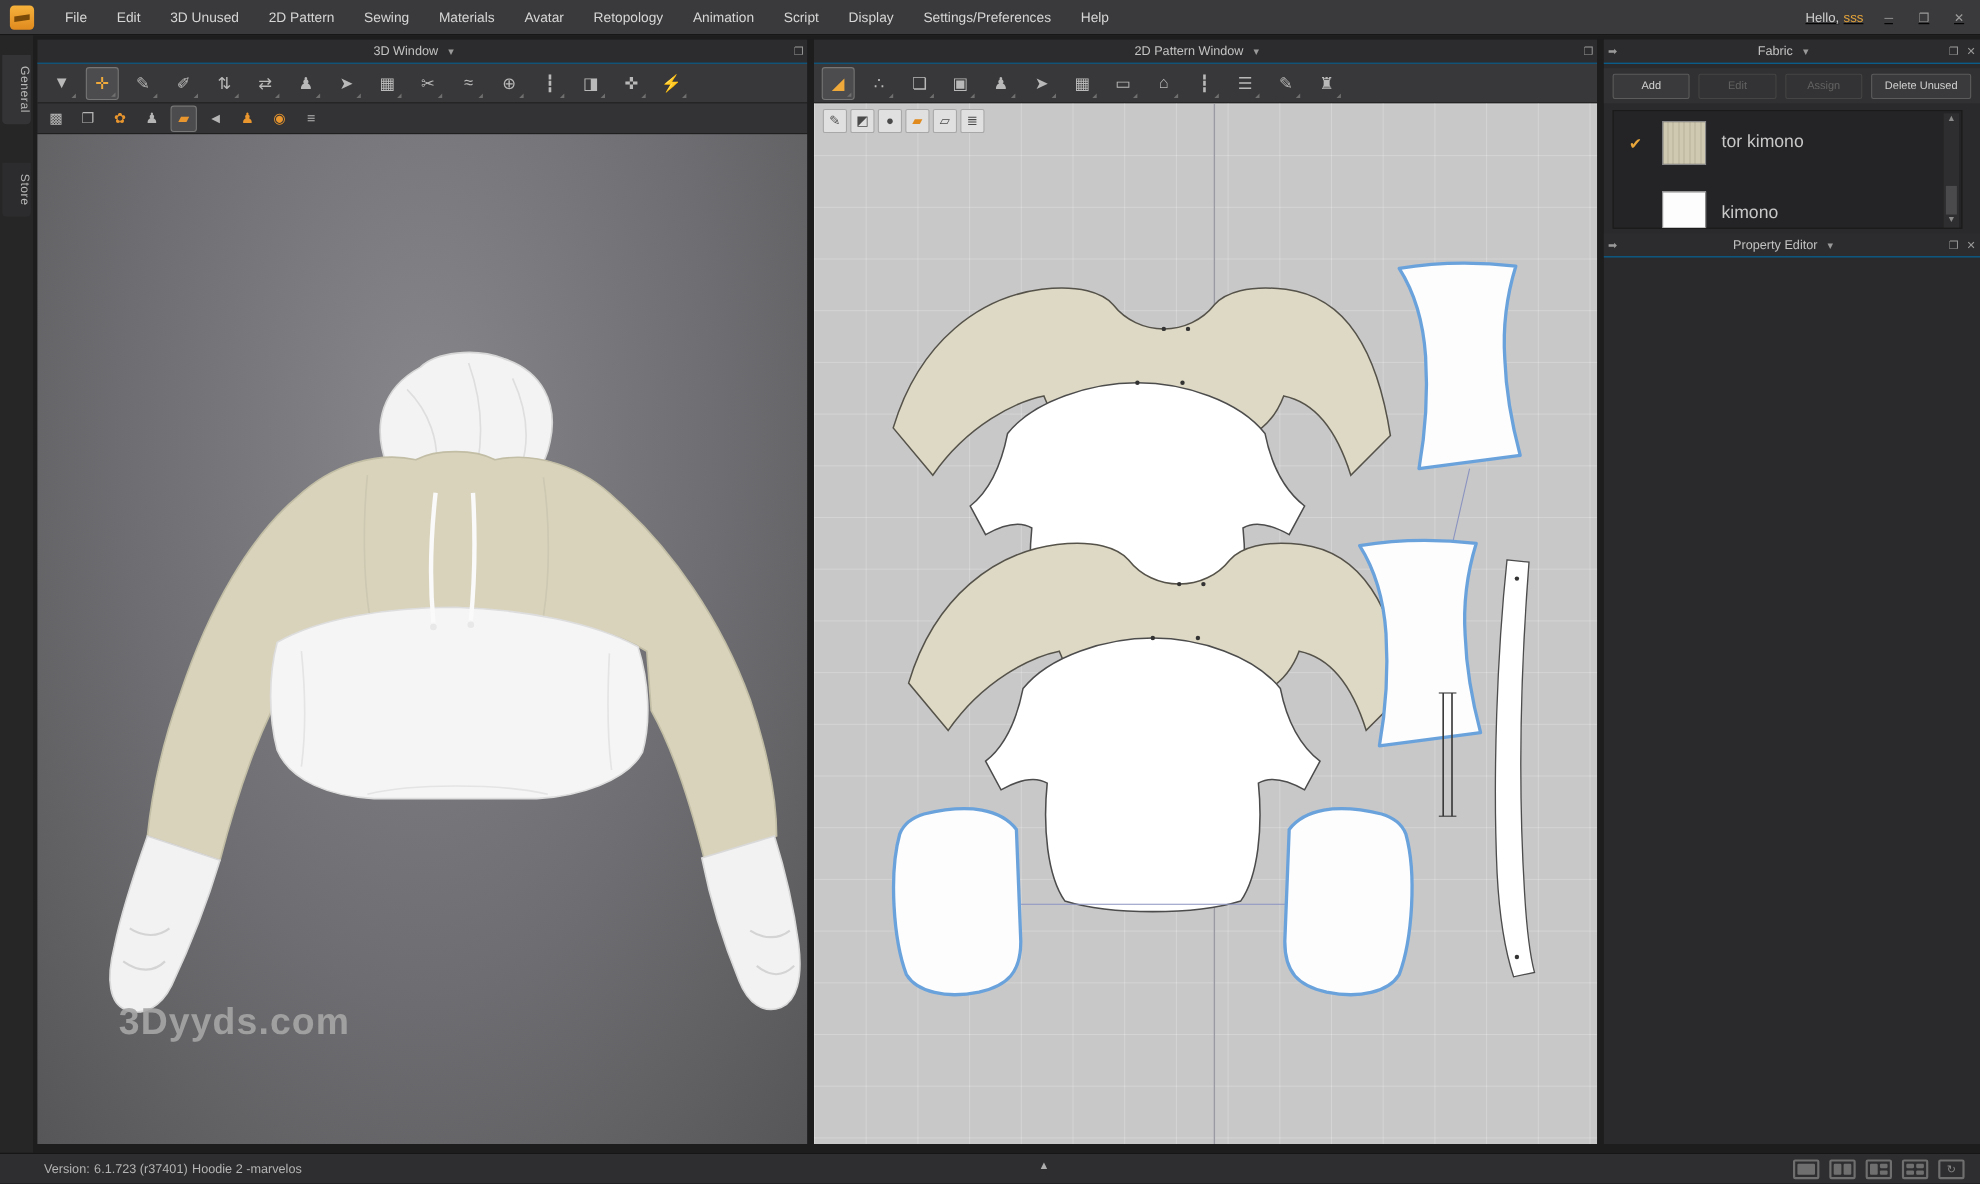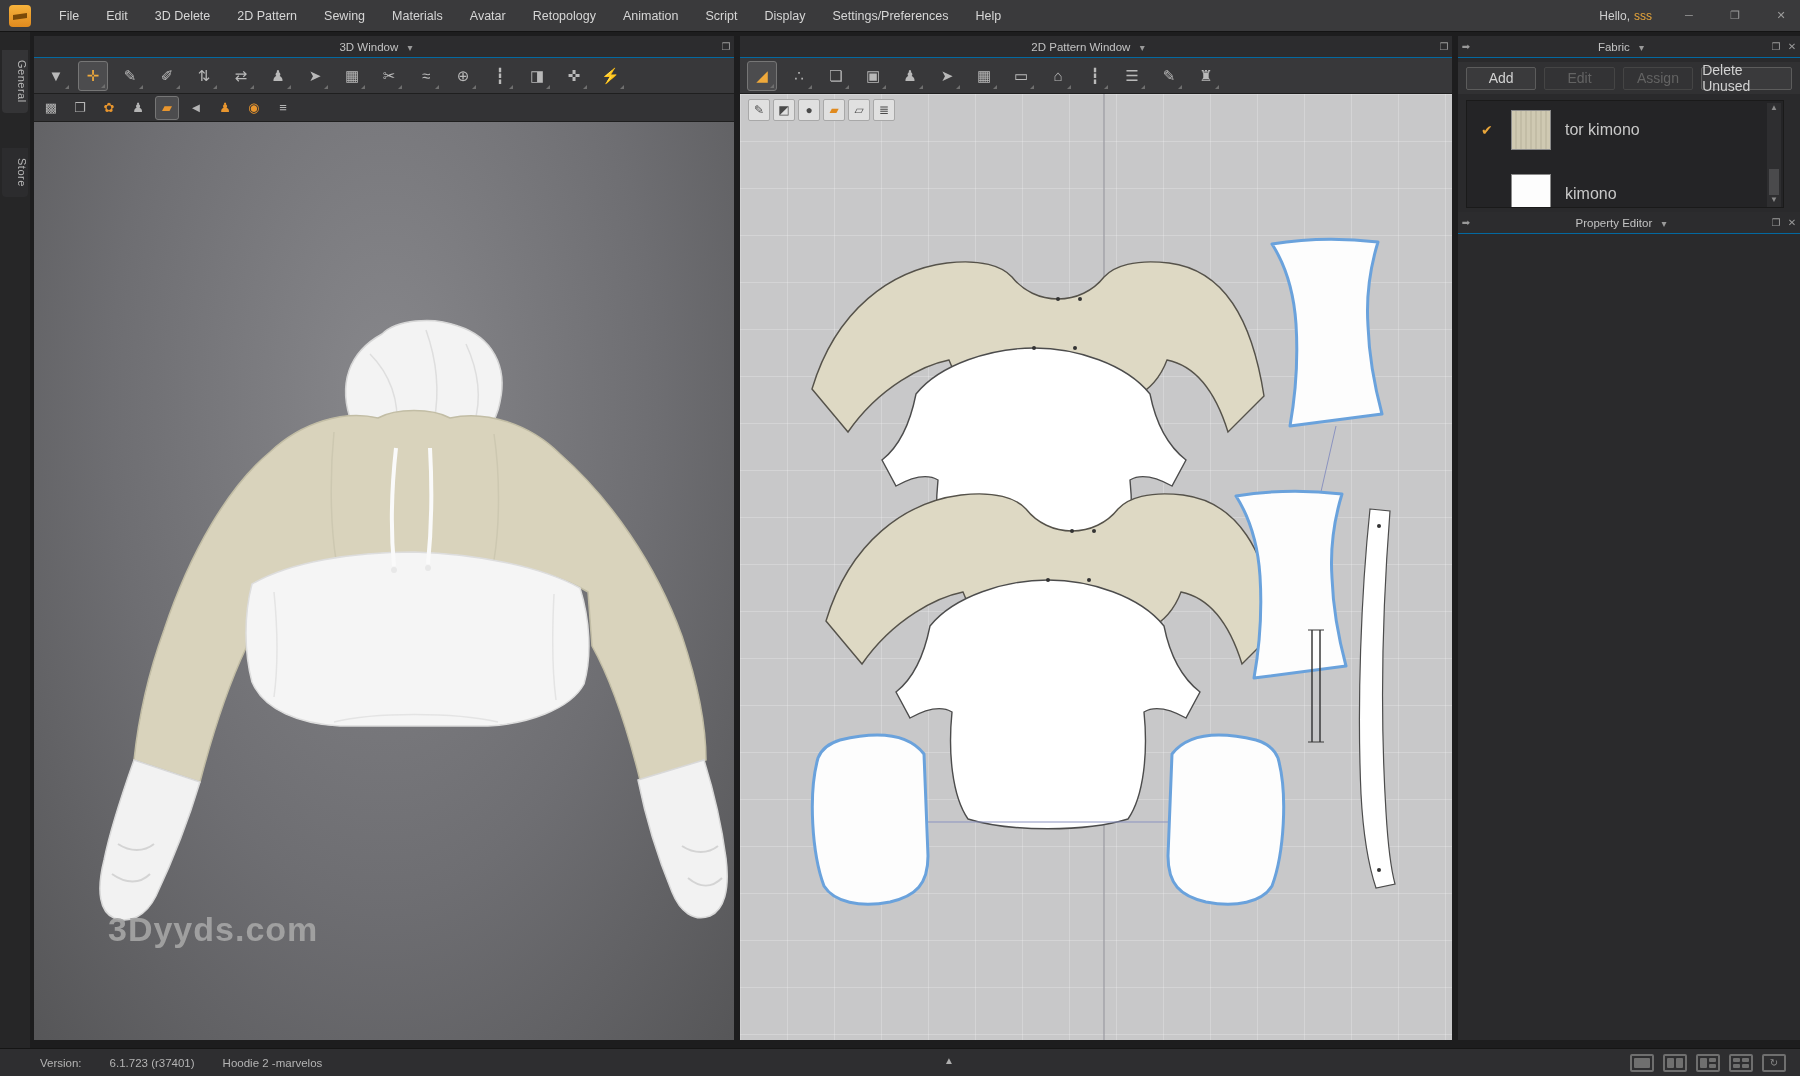--- a/index.html
+++ b/index.html
@@ -10,21 +10,21 @@
   
   .menubar { position:absolute; left:0; top:0; width:1800px; height:32px;
              background:#3a3a3c; display:flex; align-items:center; border-bottom:1px solid #141414;}
   .logo { width:22px; height:22px; margin-left:9px; border-radius:4px;
           background:linear-gradient(180deg,#f6b23c 0%,#e08a1e 100%);
           position:relative; }
   .logo::after { content:""; position:absolute; left:4px; top:9px; width:14px; height:5px;
                  background:#7a4a08; transform:skewY(-8deg); }
   .menu-items { display:flex; margin-left:28px; gap:27px; }
   .menu-item { color:#d6d6d6; font-size:12.5px; cursor:default; }
-  .menubar-right { margin-left:auto; display:flex; align-items:flex-start; gap:28px; margin-right:10px;}
+  .menubar-right { margin-left:auto; display:flex; align-items:flex-end; gap:14px; margin-right:10px;text-decoration:underline;}
   .hello { font-size:12px; color:#cfcfcf; }
   .hello b { color:#e9a63a; font-weight:normal; margin-left:4px;}
   .winbtn { color:#9b9b9b; font-size:11px; width:18px; text-align:center; }
 
   
   .leftstrip { position:absolute; left:0; top:32px; width:30px; height:1016px; background:#262627; }
   .vtab { position:absolute; left:2px; width:26px; color:#b8b8b8; font-size:11px;
           writing-mode:vertical-rl; text-align:center; padding:10px 0; border-radius:0 0 4px 4px;
           background:#343436; letter-spacing:.5px;}
   .vtab.store { background:#2c2c2e; }
@@ -69,21 +69,21 @@
   .mbtn { width:22px; height:22px; background:#e0e0e0; border:1px solid #a8a8a8; border-radius:2px;
           display:flex; align-items:center; justify-content:center; color:#4a4a4a; font-size:12px; }
   .mbtn.orange { color:#e08a1e; }
   .canvas2d svg { position:absolute; left:0; top:0; }
 
   
   .rightcol { position:absolute; left:1458px; top:36px; width:342px; height:1004px; background:#2a2a2c; }
   .fab-head { left:1458px; top:36px; width:342px; }
   .fab-buttons { position:absolute; left:1458px; top:62px; width:342px; height:32px; background:#313133;
                  display:flex; align-items:center; gap:8px; padding:0 8px; }
-  .fbtn { height:23px; background:#3a3a3c; border:1px solid #5c5c5c; color:#d2d2d2; font-size:14px;
+  .fbtn { height:23px; background:#3a3a3c; border:1px solid #5c5c5c; color:#d2d2d2; font-size:10px;
           display:flex; align-items:center; justify-content:center; border-radius:2px; flex:1; }
   .fbtn.wide { flex:1.3; }
   .fbtn.dis { color:#636363; border-color:#454545; background:#333335; }
   .fablist { position:absolute; left:1466px; top:100px; width:318px; height:108px; background:#242426;
              border:1px solid #1a1a1a; overflow:hidden; }
   .fabitem { display:flex; align-items:center; height:58px; padding-left:14px; }
   .check { width:22px; color:#e9a63a; font-size:14px; }
   .swatch { width:40px; height:40px; border:1px solid #8a8a8a; margin-left:8px;
             background:repeating-linear-gradient(90deg,#cfc9b2 0 3px,#c3bda6 3px 5px); }
   .swatch.white { background:#fdfdfd; }
@@ -91,21 +91,21 @@
   .fabscroll { position:absolute; right:2px; top:2px; width:14px; height:104px; background:#2e2e30;
                display:flex; flex-direction:column; align-items:center; }
   .fabscroll .sarrow { color:#8a8a8a; font-size:8px; height:12px; }
   .fabscroll .thumb { width:10px; height:26px; background:#4a4a4c; margin-top:auto; margin-bottom:12px; }
   .pe-head { left:1458px; top:212px; width:342px; }
 
   
   .statusbar { position:absolute; left:0; top:1048px; width:1800px; height:28px; background:#2e2e30;
                border-top:1px solid #151515; display:flex; align-items:center; color:#b4b4b4;
                font-size:11.5px; }
-  .statusbar .stext { margin-left:40px; display:flex; gap:28px; }
+  .statusbar .stext { margin-left:40px; display:flex; gap:4px; }
   .collapse-arrow { position:absolute; left:944px; top:6px; color:#aeaeae; font-size:10px; }
   .layouts { margin-left:auto; margin-right:14px; display:flex; gap:9px; align-items:center; }
   .lay { width:24px; height:18px; border:2px solid #6f6f6f; border-radius:2px; position:relative;
          display:flex; gap:2px; padding:2px; }
   .lay .cell { background:#6f6f6f; flex:1; border-radius:1px; }
   .lay .col { display:flex; flex-direction:column; gap:2px; flex:1; }
   .lay .col .cell { width:100%; }
   .lay.reset { align-items:center; justify-content:center; color:#8a8a8a; font-size:10px; padding:0;}
 
   .divider-v { position:absolute; top:36px; width:6px; height:1004px; background:#1d1d1e; }
@@ -113,21 +113,21 @@
 </head>
 <body>
 
 <div id="app">
 
   <div class="menubar">
     <div class="logo"></div>
     <div class="menu-items">
       <span class="menu-item">File</span>
       <span class="menu-item">Edit</span>
-      <span class="menu-item">3D Delete</span>
+      <span class="menu-item">3D Unused</span>
       <span class="menu-item">2D Pattern</span>
       <span class="menu-item">Sewing</span>
       <span class="menu-item">Materials</span>
       <span class="menu-item">Avatar</span>
       <span class="menu-item">Retopology</span>
       <span class="menu-item">Animation</span>
       <span class="menu-item">Script</span>
       <span class="menu-item">Display</span>
       <span class="menu-item">Settings/Preferences</span>
       <span class="menu-item">Help</span>

